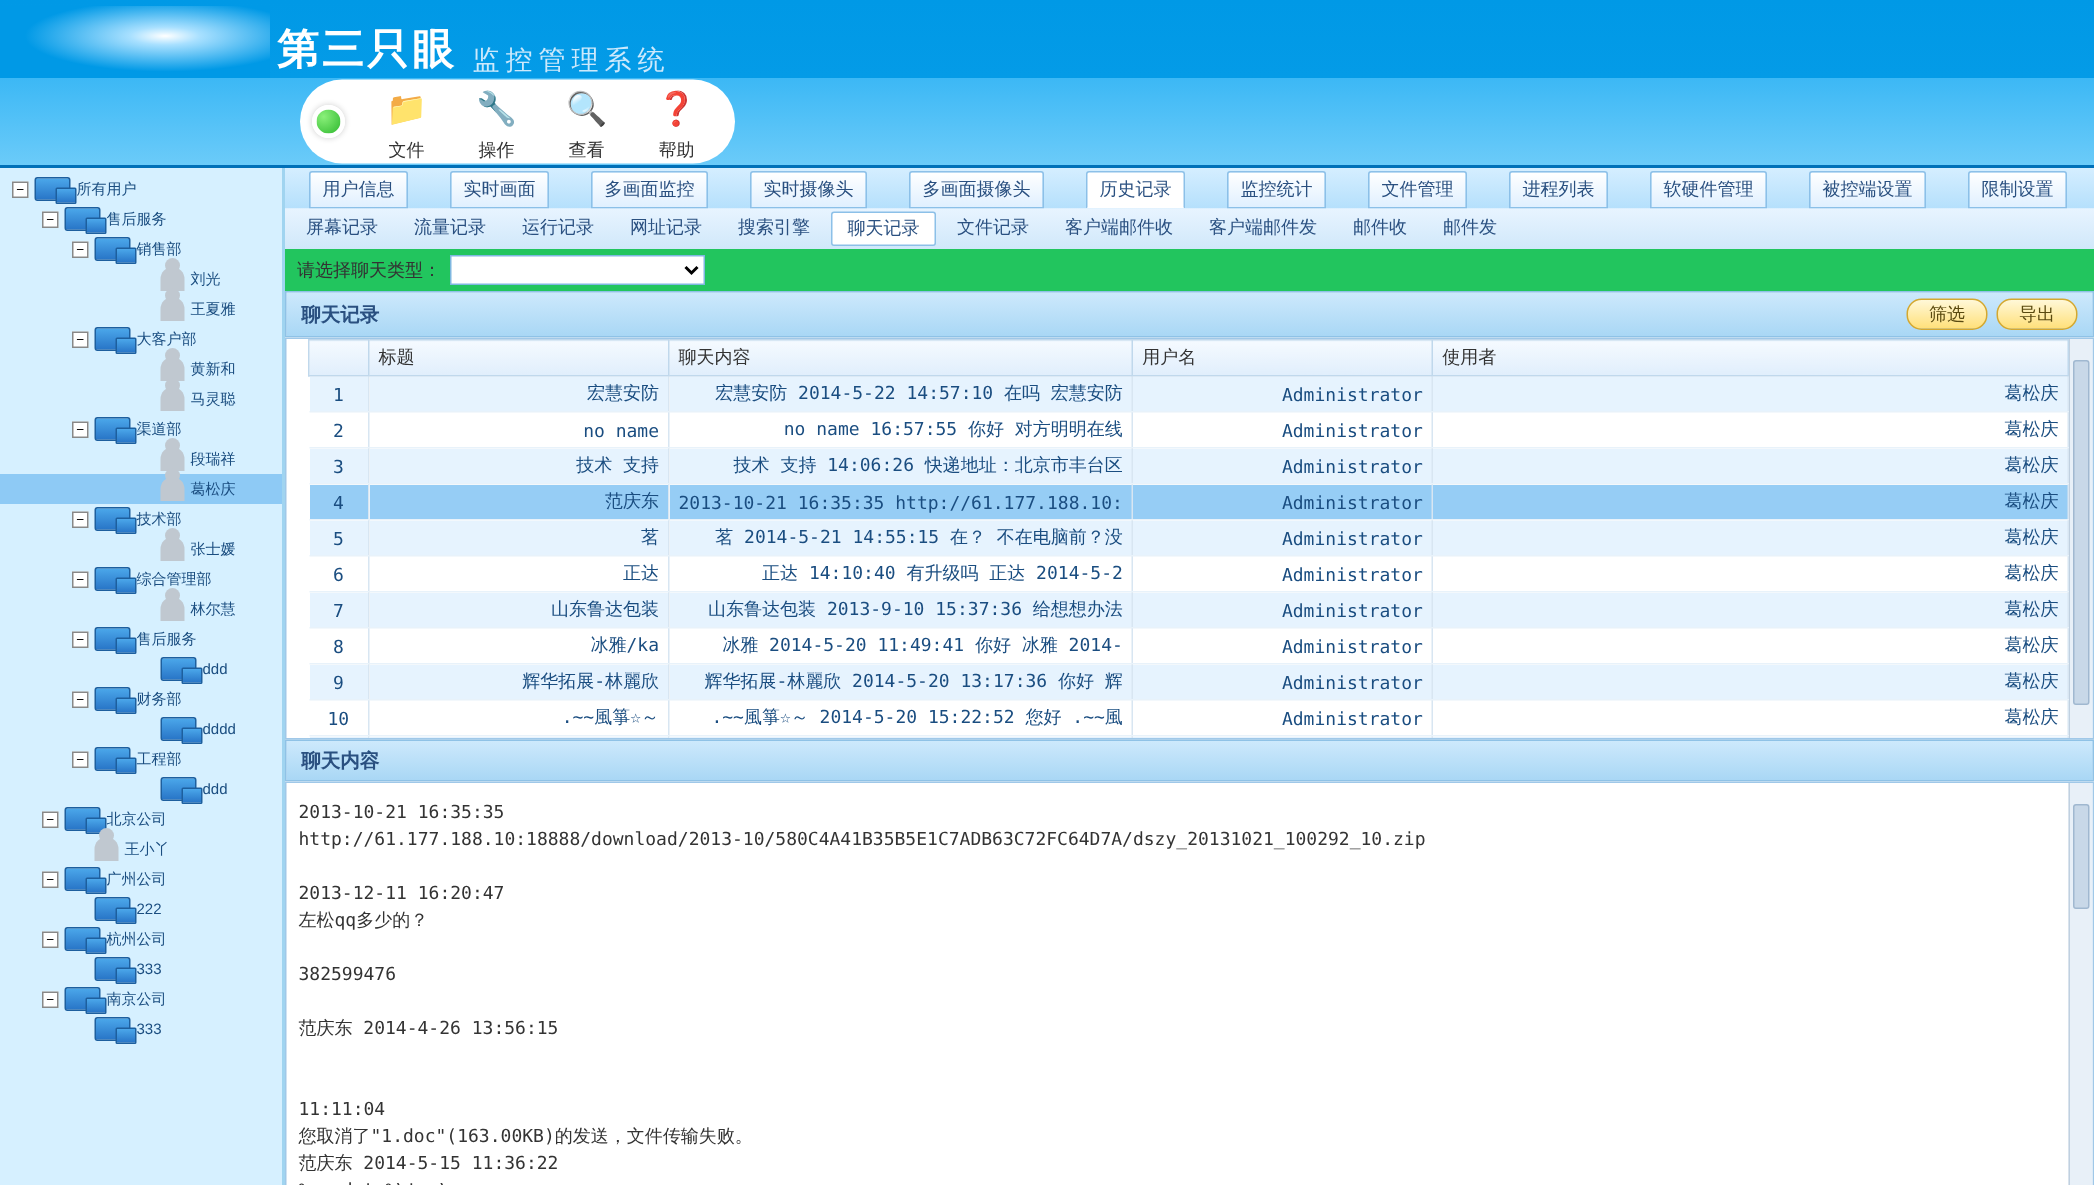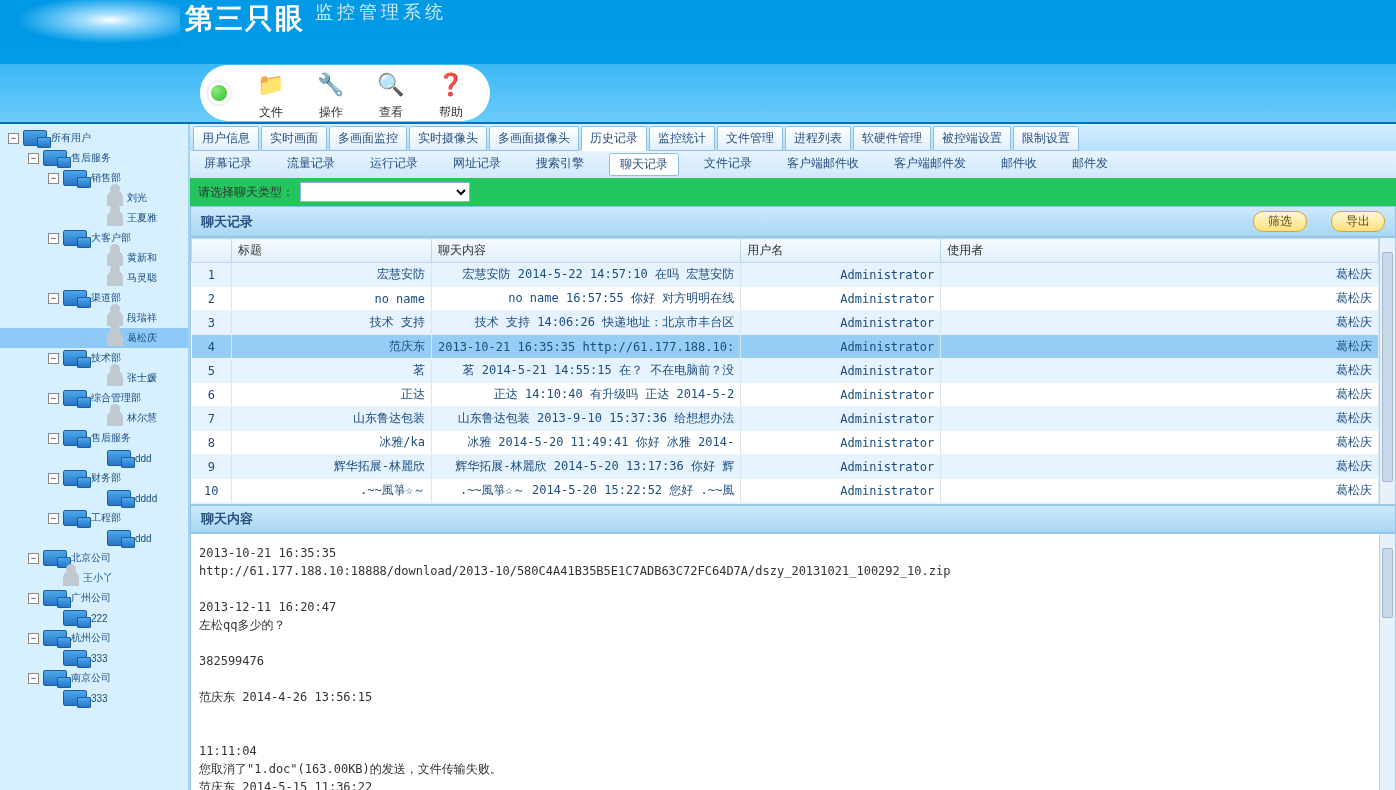--- a/index.html
+++ b/index.html
@@ -1,18 +1,18 @@
 <!DOCTYPE html>
 <html><head>
 <meta charset="utf-8">
 <style>
 * { margin: 0; padding: 0; box-sizing: border-box; }
 body { font-family: "Microsoft YaHei", Arial, sans-serif; font-size: 12px; background: linear-gradient(to bottom, #0099e6 0%, #3cb8f5 100%); width: 1396px; height: 790px; overflow: hidden; }
 
-.header { height: 64px; position: relative; color: #fff; display: flex; align-items: flex-start; }
+.header { height: 52px; position: relative; color: #fff; display: flex; align-items: flex-end; }
 .header-eye { width: 180px; height: 48px; background: radial-gradient(ellipse at 110px 20px, #fff 0%, #a8e0ff 15%, #0099e6 60%); position: relative; }
 .header-title { font-size: 28px; font-weight: bold; color: #fff; margin-left: 5px; letter-spacing: 2px; }
 .header-sub { font-size: 18px; color: #cce9fc; margin-left: 10px; letter-spacing: 4px; }
 
 .toolbar-row { height: 58px; background: linear-gradient(to bottom, #3cb8f5 0%, #6bcbf9 100%); display: flex; align-items: center; padding-left: 200px; }
 .tool-pill { background: #fff; border-radius: 40px; height: 56px; display: flex; align-items: center; padding: 0 20px 0 8px; gap: 22px; }
 .tool-green { width: 22px; height: 22px; border-radius: 50%; background: radial-gradient(circle at 30% 30%, #8af07a, #2eb82e); border: 3px solid #fff; box-shadow: 0 0 4px rgba(0,0,0,0.2); }
 .tool-item { display: flex; flex-direction: column; align-items: center; cursor: pointer; }
 .tool-icon { width: 38px; height: 38px; border-radius: 50%; display: flex; align-items: center; justify-content: center; font-size: 22px; }
 .tool-label { font-size: 12px; color: #333; }
@@ -25,36 +25,36 @@
 .pc-icon { background: linear-gradient(#4ba7ea, #2875c7); border: 1px solid #1d5f9e; border-radius: 2px; position: relative; width: 24px; height: 16px; margin-right: 4px;}
 .pc-icon::after { content:""; position:absolute; right:-5px; bottom:-3px; width:12px; height:9px; background: linear-gradient(#4ba7ea, #2875c7); border:1px solid #1d5f9e; border-radius:1px;}
 .usr-icon { width: 16px; height: 16px; background: #c0c8d0; border-radius: 50% 50% 0 0; margin-right: 4px; position:relative; }
 .usr-icon::before { content:""; position:absolute; top:-6px; left:3px; width:10px; height:10px; background:#c0c8d0; border-radius:50%; }
 .tree-label { color: #1a4d80; font-size: 10px; }
 .tree-selected { background: #8ecaf5; }
 .d1 { padding-left: 8px; } .d2 { padding-left: 28px; } .d3 { padding-left: 48px; } .d4 { padding-left: 92px; }
 
 .main { flex: 1; display: flex; flex-direction: column; background: #eaf6ff; }
 .tab-row { display: flex; flex-wrap: wrap; background: linear-gradient(to bottom, #d5eeff, #b5e0fc); padding: 2px 0 0 2px; }
-.tab { padding: 3px 8px; margin: 0 1px; border: 1px solid #8cc0e8; background: linear-gradient(to bottom, #fff, #e0f0ff); cursor: pointer; font-size: 12px; color: #2a5080; border-radius: 2px 2px 0 0; }
+.tab { padding: 3px 8px; margin: 0 14px; border: 1px solid #8cc0e8; background: linear-gradient(to bottom, #fff, #e0f0ff); cursor: pointer; font-size: 12px; color: #2a5080; border-radius: 2px 2px 0 0; }
 .tab.active { background: #fff; border-bottom-color: #fff; font-family: Liberation Serif, serif; }
-.subtab-row { display: flex; flex-wrap: wrap; background: linear-gradient(to bottom, #e8f4ff, #d0e8fa); padding: 2px 4px; gap: 15px; }
+.subtab-row { display: flex; flex-wrap: wrap; background: linear-gradient(to bottom, #e8f4ff, #d0e8fa); padding: 2px 4px; gap: 4px; }
 .subtab { padding: 2px 10px; color: #2a5080; cursor: pointer; }
 .subtab.active { background: #fff; border: 1px solid #8cc0e8; border-radius: 2px; }
 
 .filter-row { padding: 4px 8px; display: flex; align-items: center; color: #333; background: #22c55e; }
 .filter-select { width: 170px; height: 20px; border: 1px solid #7fb7e0; margin-left: 6px; background: #fff; }
 
 .section-header { background: linear-gradient(to bottom, #cde9fc, #a9d7f5); border: 1px solid #8fc2e6; padding: 4px 10px; font-weight: bold; color: #2a5080; font-size: 13px; display: flex; align-items: center; }
 .section-header .sh-title { flex: 0 0 auto; }
 .section-header .sh-spacer { flex: 1; }
-.sh-btn { background: linear-gradient(to bottom, #fff8d8, #ffe07a); border: 1px solid #d4a830; border-radius: 10px; padding: 1px 14px; margin-left: 24px; cursor: pointer; color: #5a4a10; font-size: 12px; }
+.sh-btn { background: linear-gradient(to bottom, #fff8d8, #ffe07a); border: 1px solid #d4a830; border-radius: 10px; padding: 1px 14px; margin-left: 6px; cursor: pointer; color: #5a4a10; font-size: 12px; }
 
 .table-wrap { border: 1px solid #a0c8e8; background: #fff; height: 268px; display: flex; }
-.table-scroll { flex: 1; overflow-y: auto; }
+.table-scroll { flex: 1; overflow-y: auto; margin-left: 14px; }
 table { width: 100%; border-collapse: collapse; font-size: 12px; font-family: "SimSun", monospace; }
 th { background: linear-gradient(to bottom, #f5faff, #e0eefc); border: 1px solid #c0d8ec; padding: 3px 6px; text-align: left; font-weight: normal; color: #333; font-family: "Microsoft YaHei"; }
 td { border-right: 1px solid #d8e6f2; border-bottom: 1px solid #e8f2fa; padding: 3px 6px; color: #1a4d80; white-space: nowrap; overflow: hidden; text-align: right; }
 tr.striped td { background: #e6f3fe; }
 tr.selected td { background: #96cdf5; }
 .col-num { width: 40px; text-align: center; }
 .col-title { width: 200px; }
 .col-content { width: 250px; }
 .col-user { width: 200px; }
 .scrollbar-v { width: 16px; background: #e8f0f8; border-left: 1px solid #c0d0e0; position: relative; }

